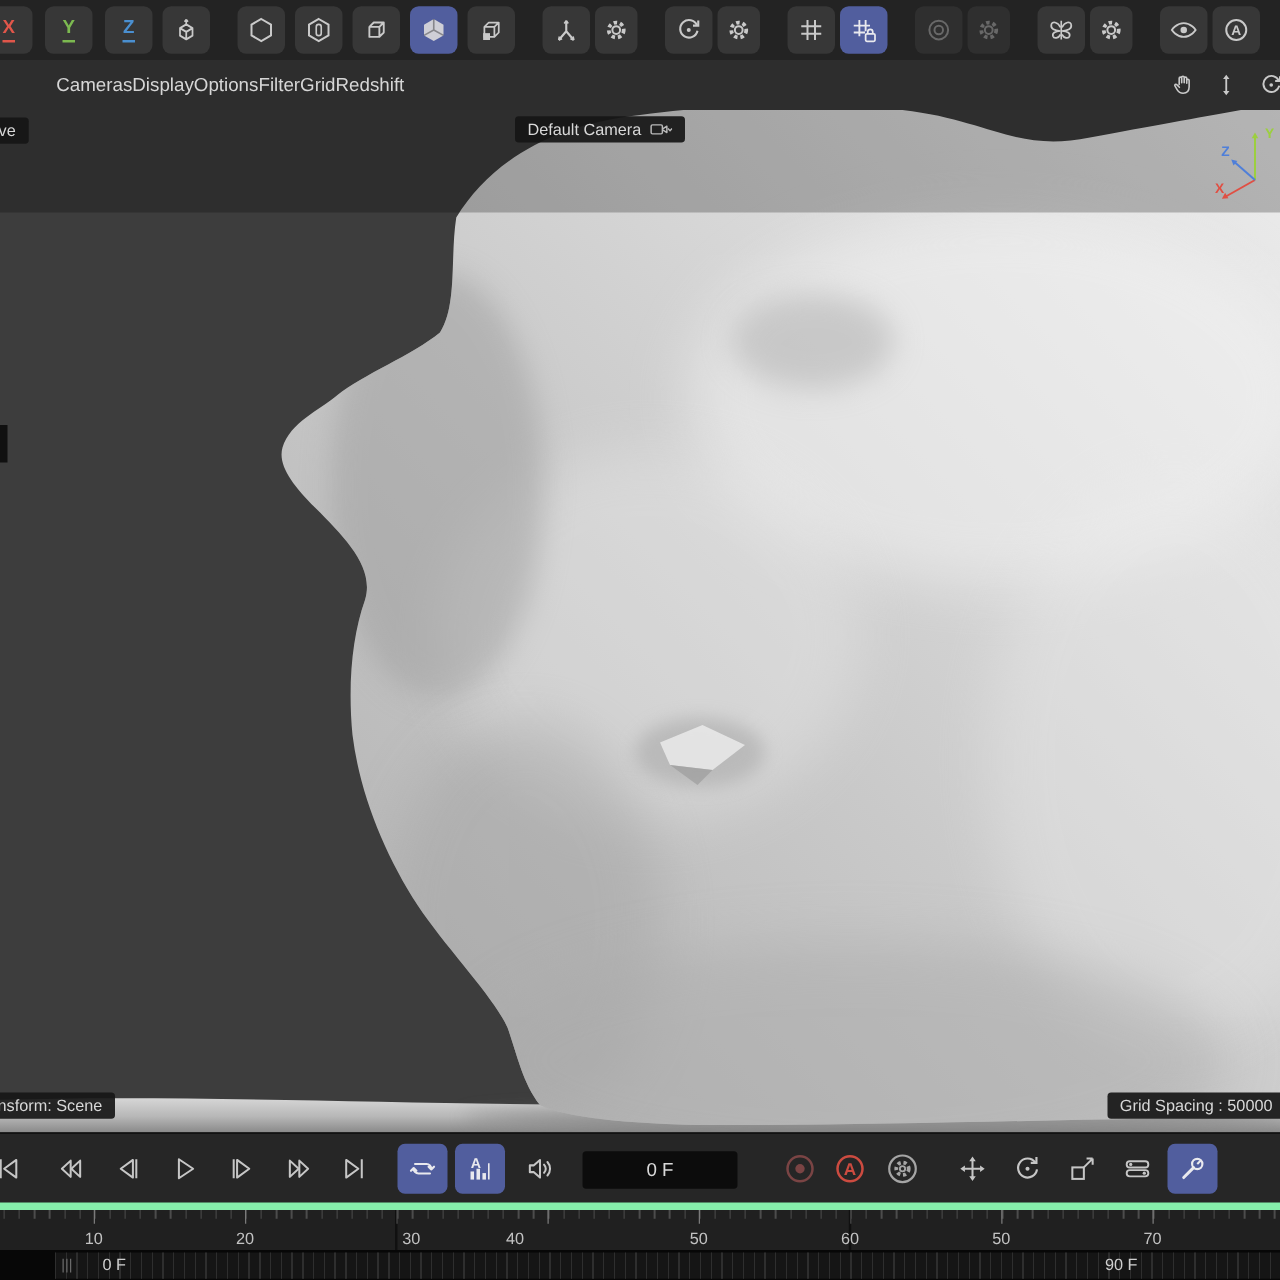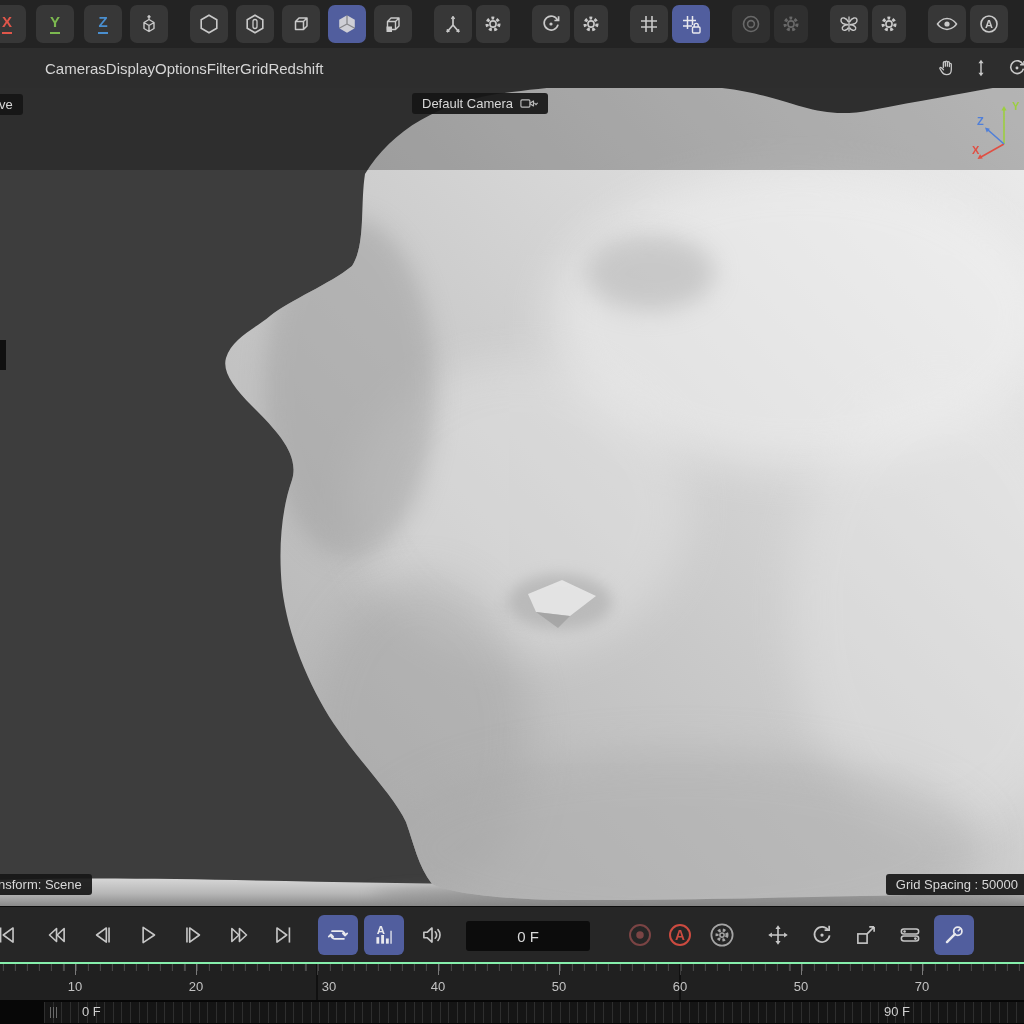--- a/index.html
+++ b/index.html
@@ -37,21 +37,21 @@
   .transport{position:absolute;left:0;top:906px;width:1024px;height:56px;background:#262626;border-top:1px solid #0d0d0d;}
   .tbtn{position:absolute;top:8px;width:44px;height:40px;display:flex;align-items:center;justify-content:center;
         color:#c6c6c6;border-radius:6px;background:transparent;}
   .tbtn.hl{background:#515e9e;color:#e9e9ee;width:40px;}
   .tbtn svg{width:26px;height:26px;}
   .tbtn.circ svg{width:30px;height:30px;}
   .framefield{position:absolute;left:466px;top:14px;width:124px;height:30px;background:#0c0c0c;border-radius:3px;
               color:#d8d8d8;font-size:15px;display:flex;align-items:center;justify-content:center;}
 
   
-  .ruler{position:absolute;left:0;top:962px;width:1024px;height:38px;background:#202020;border-top:2px solid #86efac;}
+  .ruler{position:absolute;left:0;top:962px;width:1024px;height:38px;background:#202020;border-top:6px solid #86efac;}
   .ruler-ticks{position:absolute;left:0;top:0;width:1024px;height:7px;
                background:repeating-linear-gradient(90deg,#4c4c4c 0 1px,transparent 1px 12.1px);
                background-position-x:2.9px;}
   .rmajor{position:absolute;top:0;width:1px;height:11px;background:#7a7a7a;}
   .rlabel{position:absolute;top:15px;transform:translateX(-50%);color:#c2c2c2;font-size:13px;}
   .rmark{position:absolute;top:0;width:2px;height:38px;background:rgba(0,0,0,.5);}
 
   
   .rangebar{position:absolute;left:0;top:1000px;width:1024px;height:24px;background:#070707;}
   .rtrack{position:absolute;left:44px;top:2px;right:0;bottom:1px;background:#151515;
@@ -553,21 +553,21 @@
     <div class="rmajor" style="left:438px"></div>
     <div class="rmajor" style="left:559px"></div>
     <div class="rmajor" style="left:680px"></div>
     <div class="rmajor" style="left:801px"></div>
     <div class="rmajor" style="left:922px"></div>
     <div class="rmark" style="left:316px"></div>
     <div class="rmark" style="left:679px"></div>
     <span class="rlabel" style="left:75px">10</span>
     <span class="rlabel" style="left:196px">20</span>
     <span class="rlabel" style="left:329px">30</span>
-    <span class="rlabel" style="left:438px">40</span>
+    <span class="rlabel" style="left:412px">40</span>
     <span class="rlabel" style="left:559px">50</span>
     <span class="rlabel" style="left:680px">60</span>
     <span class="rlabel" style="left:801px">50</span>
     <span class="rlabel" style="left:922px">70</span>
   </div>
 
   <div class="rangebar">
     <div class="rtrack"></div>
     <div class="rgrip">
         <i></i>

